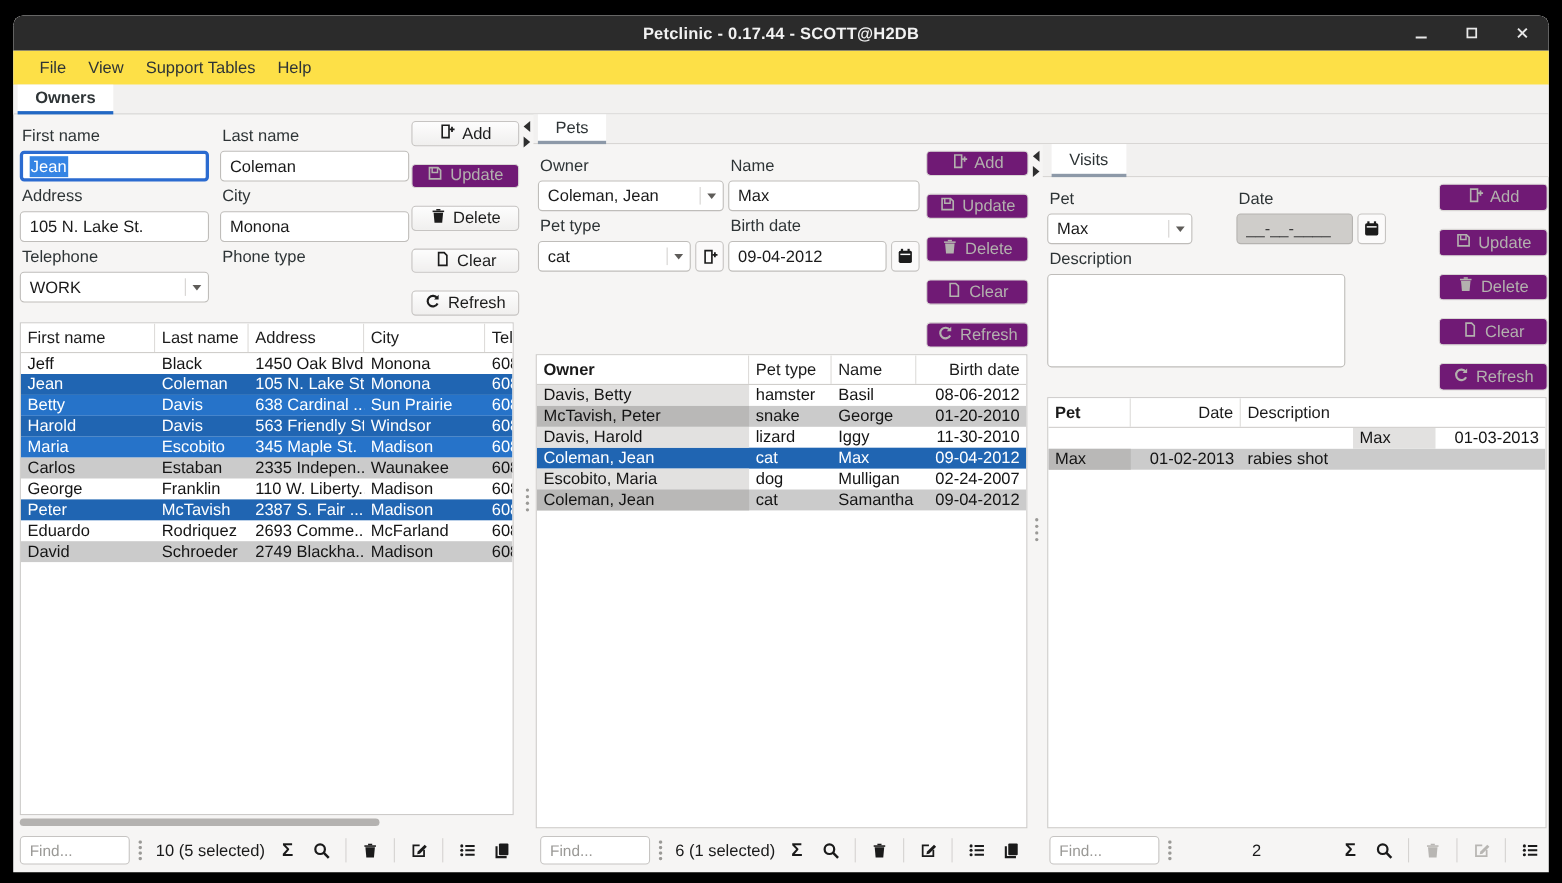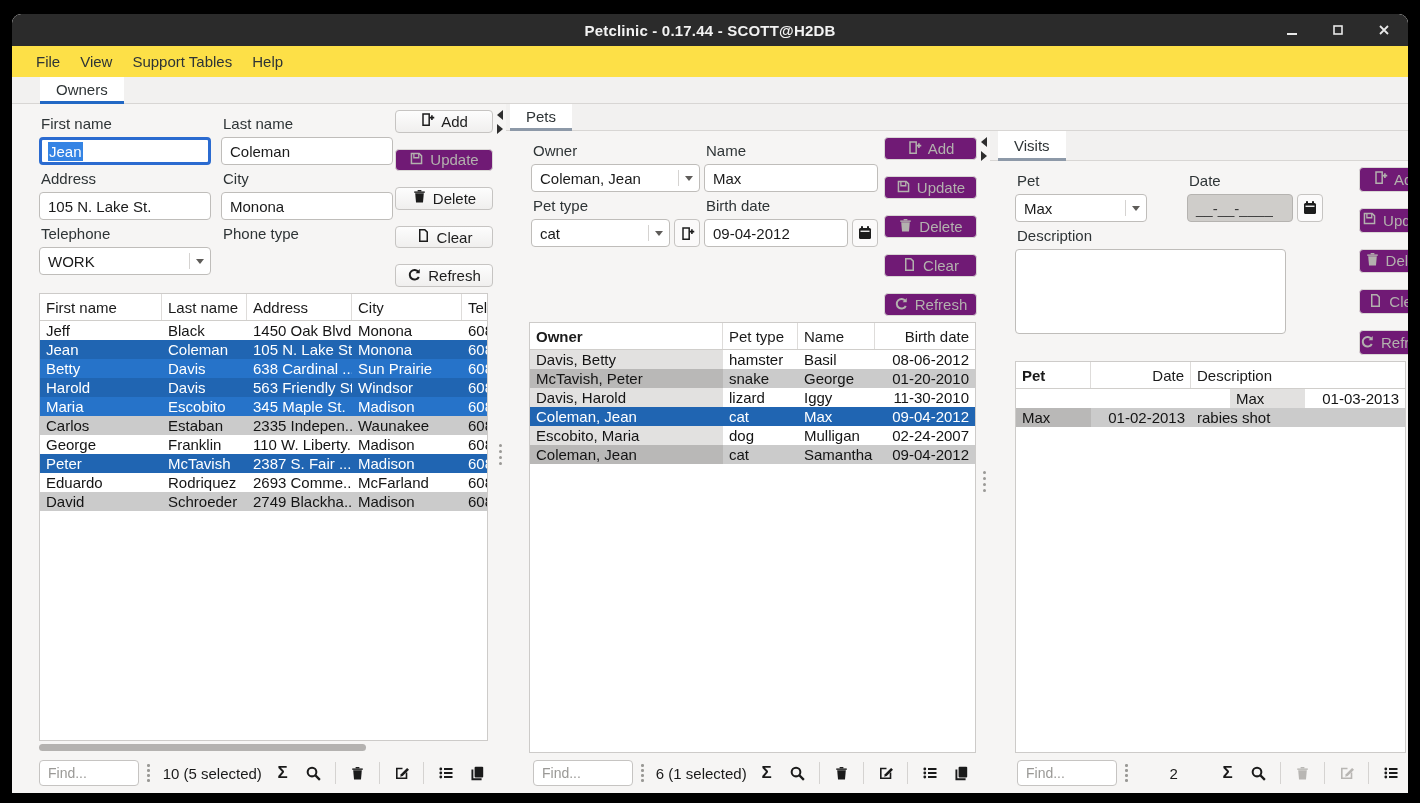--- a/index.html
+++ b/index.html
@@ -14,29 +14,29 @@
   .title { position:absolute; left:0; right:0; text-align:center; font-weight:bold; font-size:15px; letter-spacing:.2px; }
   .wincontrols { position:absolute; right:14px; display:flex; gap:26px; align-items:center; }
   .wbtn { width:20px; height:20px; display:flex; align-items:center; justify-content:center; color:#e8e8e8; cursor:default; }
 
   
   .menubar { height:31px; flex:0 0 31px; background:#fde047; display:flex; align-items:center; padding-left:14px; border-bottom:0; }
   .menuitem { padding:4px 10px; font-size:15px; color:#2e3436; }
 
   
   .tabstrip { background:#f2f1f0; border-bottom:1px solid #d8d6d4; display:flex; align-items:flex-end; }
-  .tabstrip.root { height:27px; flex:0 0 27px; padding-left:28px; }
+  .tabstrip.root { height:27px; flex:0 0 27px; padding-left:4px;font-weight:bold; }
   .tab { background:#fff; padding:3px 16px 4px 16px; font-size:15px; color:#2e3436; position:relative; height:100%; display:flex; align-items:center; }
   .tab .indicator { position:absolute; left:0; right:0; bottom:-1px; height:3px; }
   .tab.active-blue .indicator { background:#2268c4; }
   .tab.active-gray .indicator { background:#8d99a8; }
 
   
   .content-row { flex:1; display:flex; min-height:0; }
-  .panel { display:flex; flex-direction:column; min-width:0;margin-left:21px; }
+  .panel { display:flex; flex-direction:column; min-width:0; }
   .owners-panel { flex:0 0 461px; }
   .splitter { flex:0 0 12px; display:flex; flex-direction:column; align-items:center; position:relative; }
   .split-arrows { margin-top:6px; display:flex; flex-direction:column; gap:4px; align-items:center; }
   .tri-left { width:0; height:0; border-top:5px solid transparent; border-bottom:5px solid transparent; border-right:6px solid #2e2e2e; }
   .tri-right { width:0; height:0; border-top:5px solid transparent; border-bottom:5px solid transparent; border-left:6px solid #2e2e2e; }
   .grip { position:absolute; top:340px; display:flex; flex-direction:column; gap:3px; }
   .grip i { width:3px; height:3px; border-radius:50%; background:#9a9996; }
   .notebook { flex:1; display:flex; flex-direction:column; min-width:0; }
 
   

